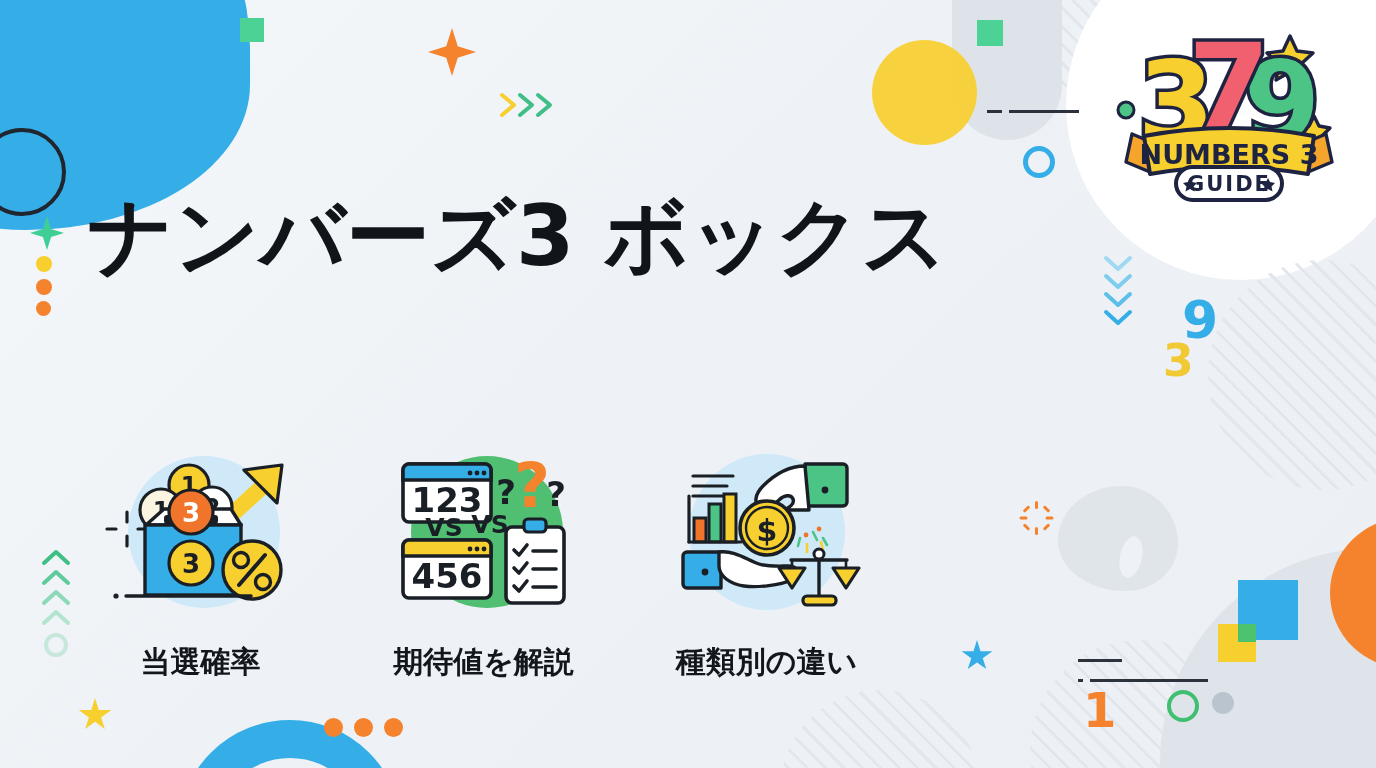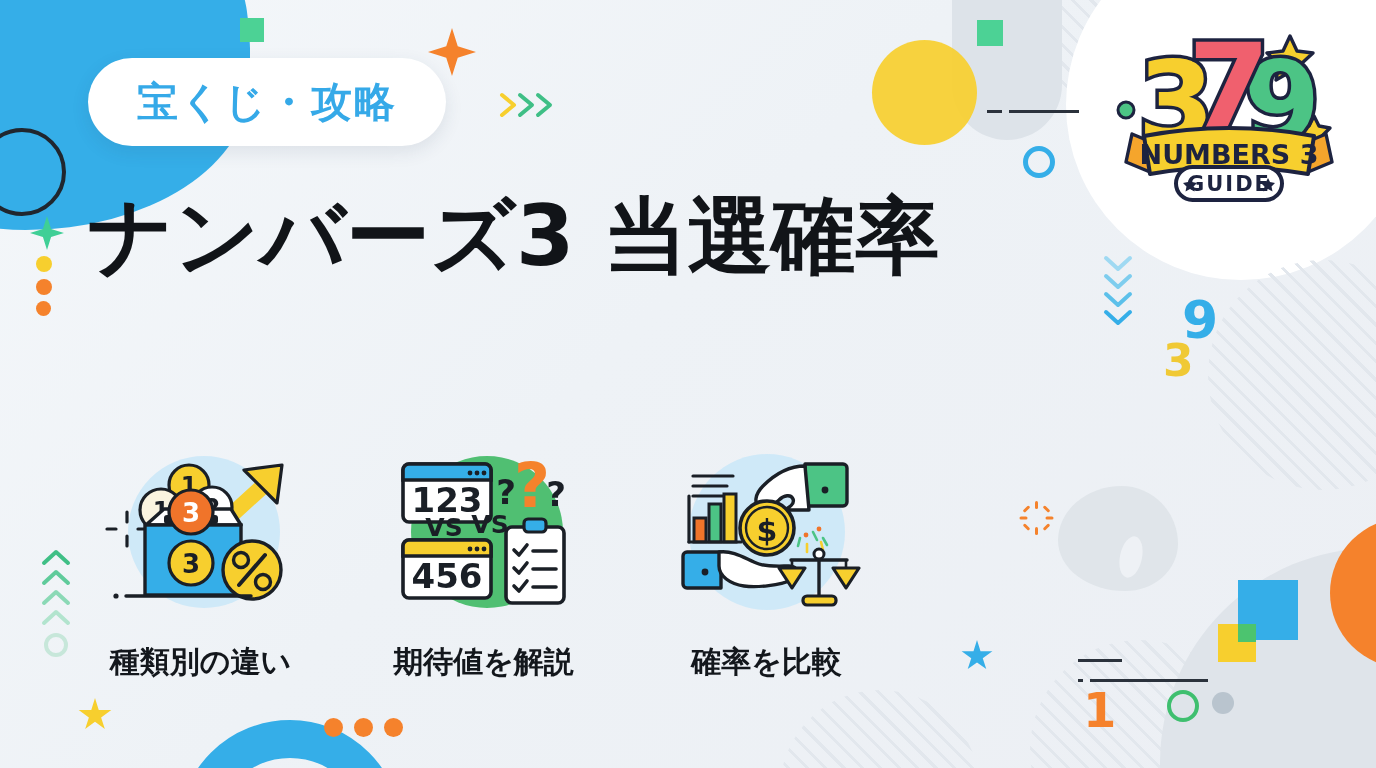--- a/index.html
+++ b/index.html
@@ -181,26 +181,23 @@
       <path d="M8 58 L20 47 L32 58" fill="none" stroke="#8bd9b6" stroke-width="4" stroke-linecap="round" stroke-linejoin="round"></path>
       <path d="M8 78 L20 67 L32 78" fill="none" stroke="#b2e4ce" stroke-width="4" stroke-linecap="round" stroke-linejoin="round"></path>
       <circle cx="20" cy="100" r="10" fill="none" stroke="#c7e7da" stroke-width="4"></circle>
     </svg>
   </div>
 
   <div class="abs deco-num" style="left:1182px;top:290px;font-size:52px;color:#35aee8;">9</div>
   <div class="abs deco-num" style="left:1163px;top:335px;font-size:44px;color:#f0c935;">3</div>
   <div class="abs deco-num" style="left:1083px;top:682px;font-size:48px;color:#f5822c;">1</div>
 
-  <div class="abs badge">
-    <span>宝くじ・攻略</span>
-  </div>
 
   <div class="abs title">
-    <div>ナンバーズ3 当選確率</div>
+    <div>ナンバーズ3 ボックス</div>
   </div>
 
   <div class="abs features">
 
     <div class="feature">
       <div class="fi-wrap">
         <svg viewBox="0 0 200 200" width="200" height="200">
           <circle cx="103" cy="100" r="76" fill="#cfe9f8"></circle>
 
           <g stroke="#1a1f26" stroke-width="3.2" stroke-linecap="round">
@@ -234,21 +231,21 @@
 
           <circle cx="151" cy="138" r="29" fill="#f7cf2e" stroke="#1a1f26" stroke-width="3.4"></circle>
           <line x1="138" y1="153" x2="164" y2="123" stroke="#1a1f26" stroke-width="4" stroke-linecap="round"></line>
           <circle cx="140" cy="128" r="7.5" fill="none" stroke="#1a1f26" stroke-width="3.4"></circle>
           <circle cx="162" cy="150" r="7.5" fill="none" stroke="#1a1f26" stroke-width="3.4"></circle>
 
           <line x1="25" y1="164" x2="150" y2="164" stroke="#1a1f26" stroke-width="3.4" stroke-linecap="round"></line>
           <circle cx="15" cy="164" r="2.6" fill="#1a1f26"></circle>
         </svg>
       </div>
-      <div class="fi-caption">種類別の違い</div>
+      <div class="fi-caption">当選確率</div>
     </div>
 
     <div class="feature">
       <div class="fi-wrap">
         <svg viewBox="0 0 200 200" width="200" height="200">
           <circle cx="103" cy="100" r="76" fill="#50bf72"></circle>
 
           <rect x="19" y="32" width="88" height="58" rx="6" fill="#ffffff" stroke="#1a1f26" stroke-width="3.6"></rect>
           <path d="M19 38 a6 6 0 0 1 6 -6 h76 a6 6 0 0 1 6 6 v10 h-88 z" fill="#35aee8" stroke="#1a1f26" stroke-width="3.6"></path>
           <circle cx="86" cy="41" r="2.4" fill="#1a1f26"></circle>
@@ -331,21 +328,21 @@
           <line x1="152" y1="122" x2="152" y2="165" stroke="#1a1f26" stroke-width="3.4" stroke-linecap="round"></line>
           <line x1="124" y1="128" x2="180" y2="128" stroke="#1a1f26" stroke-width="3.4" stroke-linecap="round"></line>
           <circle cx="152" cy="122" r="5" fill="#ffffff" stroke="#1a1f26" stroke-width="3"></circle>
           <path d="M112 136 h26 l-13 20 z" fill="#f7cf2e" stroke="#1a1f26" stroke-width="3.2" stroke-linejoin="round"></path>
           <path d="M166 136 h26 l-13 20 z" fill="#f7cf2e" stroke="#1a1f26" stroke-width="3.2" stroke-linejoin="round"></path>
           <line x1="125" y1="128" x2="125" y2="136" stroke="#1a1f26" stroke-width="2.6"></line>
           <line x1="179" y1="128" x2="179" y2="136" stroke="#1a1f26" stroke-width="2.6"></line>
           <rect x="136" y="164" width="33" height="9" rx="4" fill="#f7cf2e" stroke="#1a1f26" stroke-width="3.2"></rect>
         </svg>
       </div>
-      <div class="fi-caption">確率を比較</div>
+      <div class="fi-caption">種類別の違い</div>
     </div>
   </div>
 
   <div class="abs logo">
     <svg viewBox="0 0 250 200" width="250" height="200">
 
       <circle cx="22" cy="98" r="8" fill="#4cc485" stroke="#1d2340" stroke-width="3"></circle>
 
       <path d="M186 24 l7 15 l16 2 l-12 11 l3 16 l-14 -8 l-14 8 l3 -16 l-12 -11 l16 -2 z" fill="#f7cf2e" stroke="#1d2340" stroke-width="3.4" stroke-linejoin="round"></path>
       <path d="M210 104 l5 10 l11 2 l-8 8 l2 11 l-10 -6 l-10 6 l2 -11 l-8 -8 l11 -2 z" fill="#f7cf2e" stroke="#1d2340" stroke-width="3.4" stroke-linejoin="round"></path>

